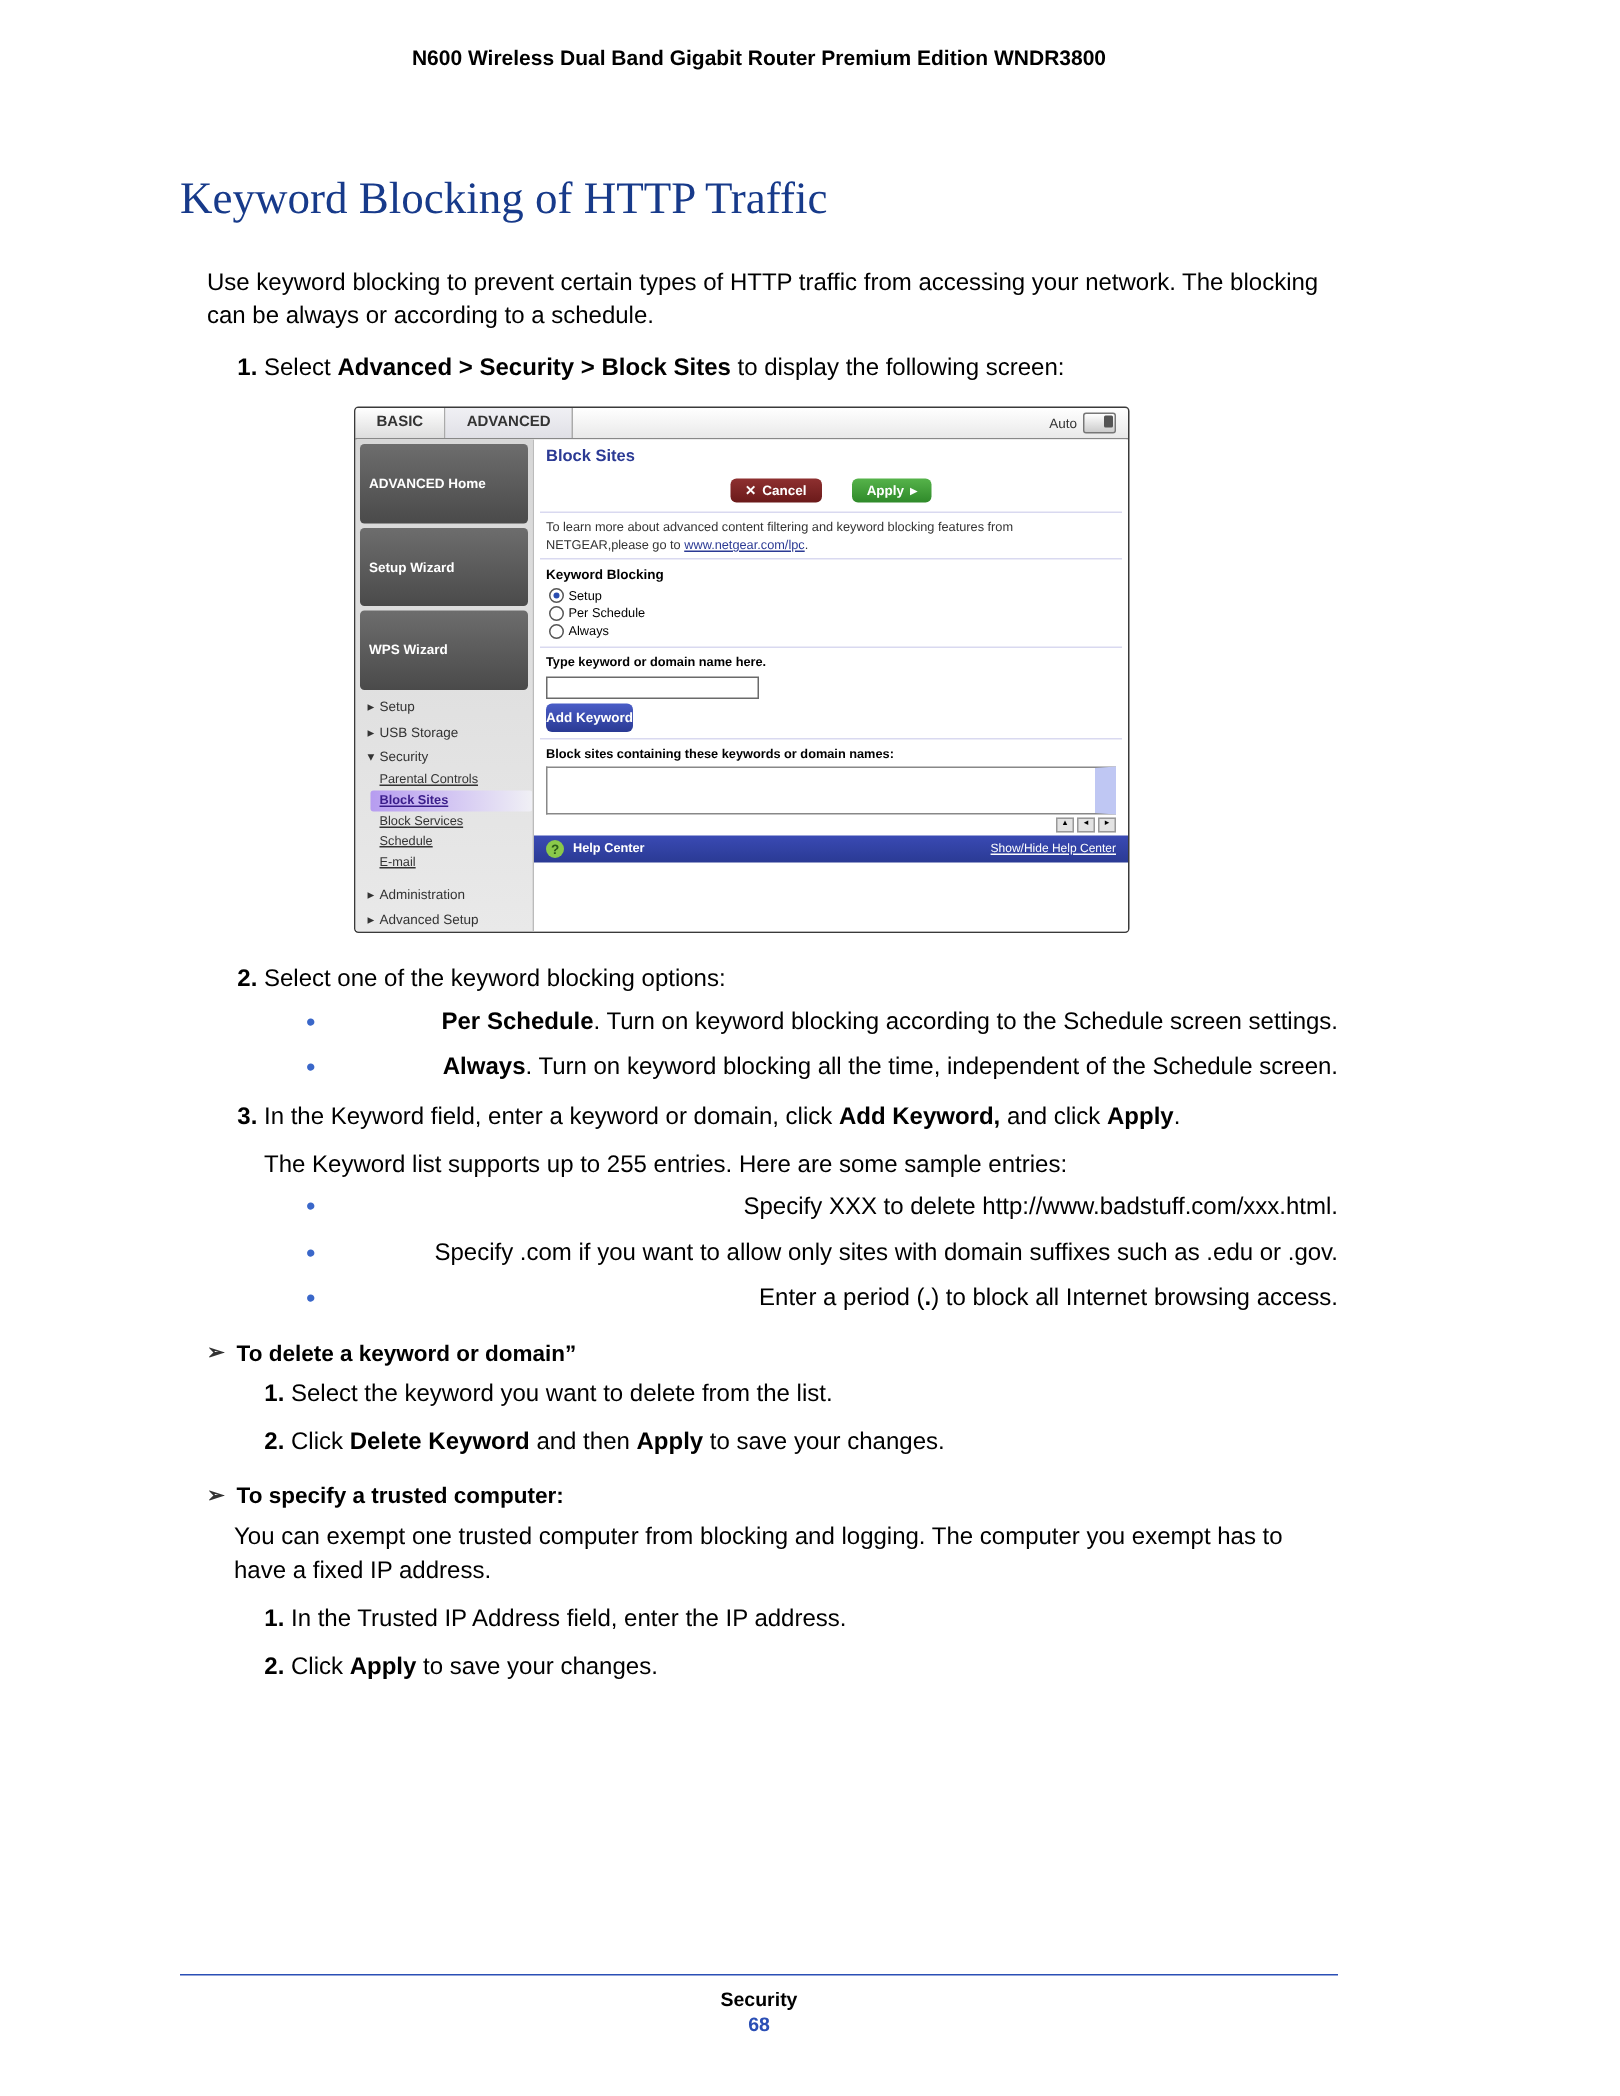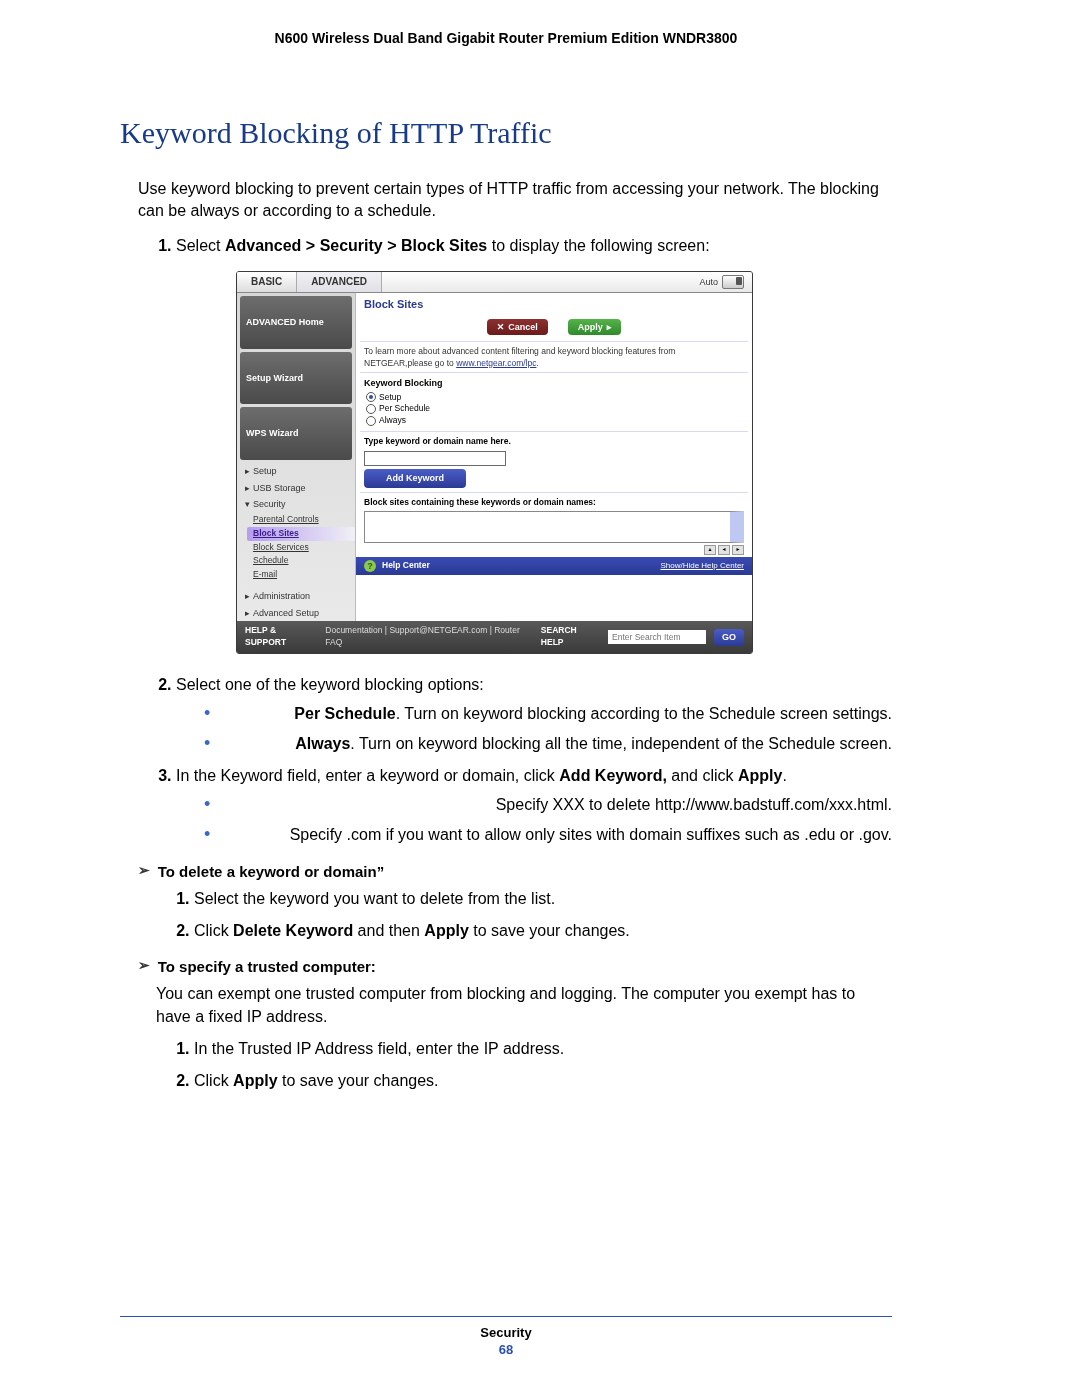--- a/index.html
+++ b/index.html
@@ -183,21 +183,21 @@
     color: #fff;
     font-size: 9px;
     font-weight: bold;
     padding: 2px 10px;
     display: inline-flex; align-items: center; gap: 4px;
   }
   .btn-cancel { background: linear-gradient(#8e3030, #6b1a1a); }
   .btn-cancel .x { font-size: 9px; }
   .btn-apply { background: linear-gradient(#56b34a, #2f8a2a); }
   .btn-apply .arrow { font-size: 9px; }
-  .btn-add { background: linear-gradient(#4a5dc7, #2a3a94); padding: 3px 22px; }
+  .btn-add { background: linear-gradient(#4a5dc7, #2a3a94); padding: 3px 0; }
   .btn-go { background: linear-gradient(#4a5dc7, #2a3a94); padding: 2px 8px; }
   .divider-line { border-top: 1px solid #d9d9f0; margin: 0 4px 4px 4px; }
   .fig-info {
     font-size: 8.5px; color: #333; margin: 2px 8px;
   }
   .fig-info a { color: #2b3a94; text-decoration: underline; }
   .kb-head { font-weight: bold; margin: 4px 8px 2px 8px; }
   .kb-opts { margin: 0 8px 4px 10px; }
   .kb-opt { display: flex; gap: 3px; align-items: center; font-size: 8.5px; }
   .radio { width: 8px; height: 8px; border: 1px solid #555; border-radius: 50%; background: #fff; display: inline-block; position: relative; }
@@ -345,43 +345,38 @@
                   <div class="sa">▸</div>
                 </div>
               </div>
               <div class="help-bar">
                 <span class="q">?</span>
                 <b>Help Center</b>
                 <span class="show">Show/Hide Help Center</span>
               </div>
             </div>
           </div>
-          <div class="foot-bar">
-            <b>HELP &amp; SUPPORT</b>
-            <span class="faded">Documentation | Support@NETGEAR.com | Router FAQ</span>
-            <span class="srch-lbl">SEARCH HELP</span>
-            <input type="text" placeholder="Enter Search Item" style="">
-            <span class="btn-go">GO</span>
-          </div>
         </div>
       </li>
 
       <li>
         <span>Select one of the keyword blocking options:</span>
         <ul class="bullets">
           <li><b>Per Schedule</b><span>. Turn on keyword blocking according to the Schedule screen settings.</span></li>
           <li><b>Always</b><span>. Turn on keyword blocking all the time, independent of the Schedule screen.</span></li>
         </ul>
       </li>
 
       <li>
         <span>In the Keyword field, enter a keyword or domain, click </span><b>Add Keyword,</b><span> and click </span><b>Apply</b><span>.</span>
+        <div style="margin-top:10px">The Keyword list supports up to 255 entries. Here are some sample entries:</div>
         <ul class="bullets">
           <li>Specify XXX to delete http://www.badstuff.com/xxx.html.</li>
           <li>Specify .com if you want to allow only sites with domain suffixes such as .edu or .gov.</li>
+          <li><span>Enter a period (</span><b>.</b><span>) to block all Internet browsing access.</span></li>
         </ul>
       </li>
     </ol>
 
     <div class="arrow-item">
       <span class="glyph">➢</span>
       <span>To delete a keyword or domain”</span>
     </div>
     <ol class="main-list" style="margin-left:48px">
       <li>Select the keyword you want to delete from the list.</li>

